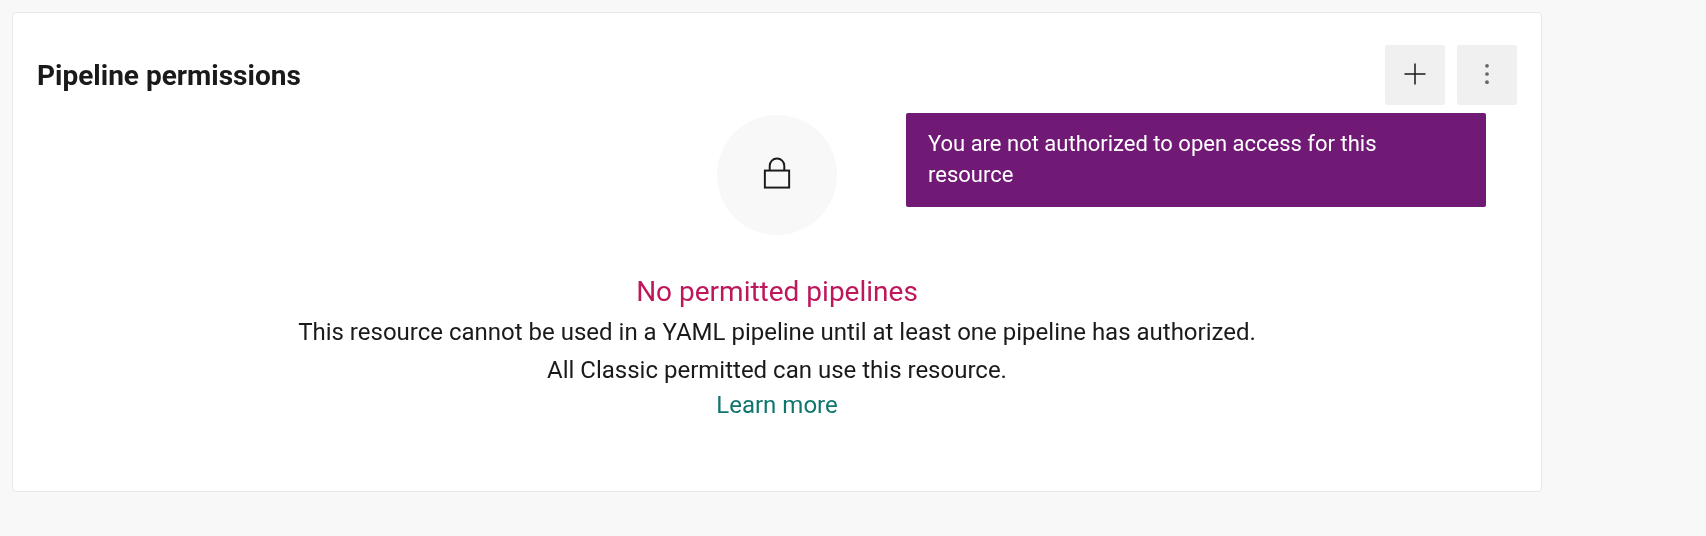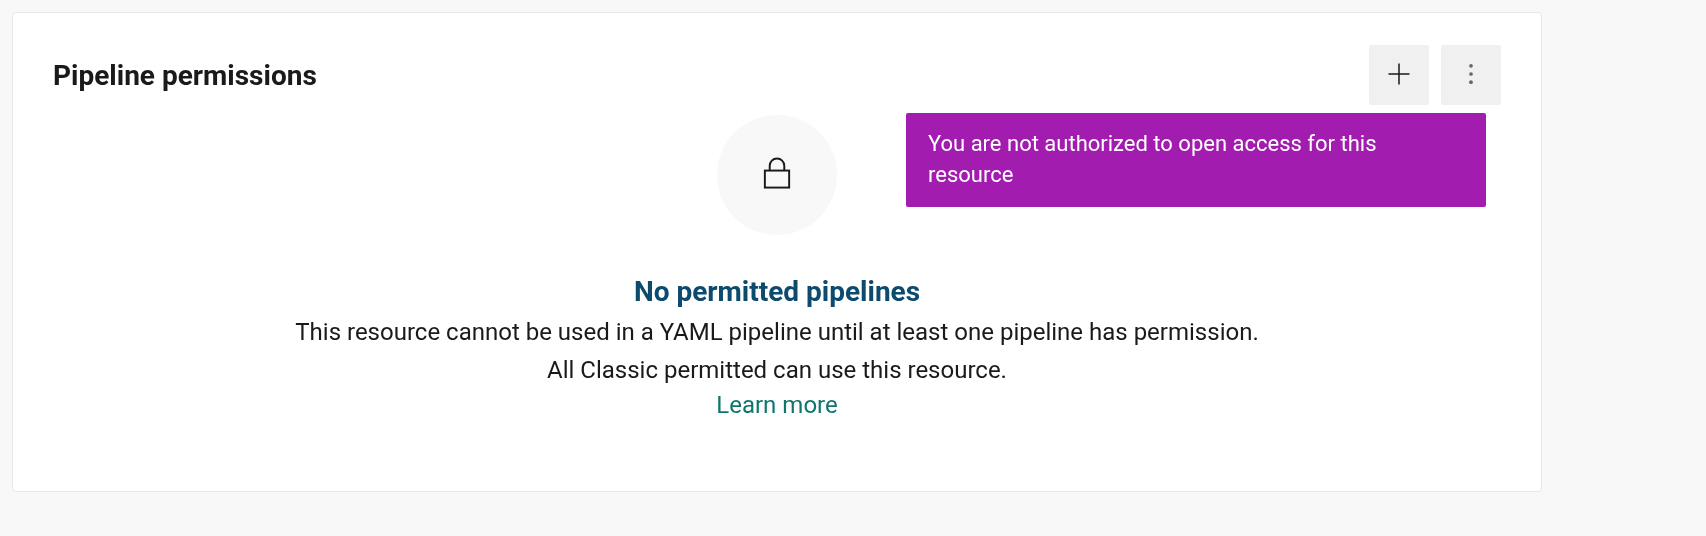--- a/index.html
+++ b/index.html
@@ -12,21 +12,21 @@
       background: #f8f8f8;
       padding: 12px;
     }
     .panel {
       width: 1530px;
       height: 480px;
       background: #ffffff;
       border: 1px solid #e8e8e8;
       border-radius: 4px;
       position: relative;
-      padding: 32px 40px;
+      padding: 32px 24px;
     }
     .panel-header {
       display: flex;
       align-items: center;
       justify-content: space-between;
       margin-bottom: 10px;
     }
     .panel-title {
       font-size: 28px;
       font-weight: 700;
@@ -67,42 +67,42 @@
       align-items: center;
       justify-content: center;
       margin-bottom: 40px;
     }
     .lock-circle svg {
       width: 30px;
       height: 34px;
     }
     .empty-title {
       font-size: 28px;
-      font-weight: 700;
-      color: #0c4a6e;
+      font-weight: 400;
+      color: #be185d;
       margin-bottom: 8px;
       text-align: right;
     }
     .empty-description {
       font-size: 24px;
       color: #1a1a1a;
       line-height: 1.4;
       margin-bottom: 4px;
     }
     .learn-more {
       font-size: 24px;
       color: #0f766e;
       text-decoration: none;
       cursor: pointer;
     }
     .tooltip {
       position: absolute;
       top: 100px;
       right: 55px;
-      background: #a21caf;
+      background: #701a75;
       color: #ffffff;
       padding: 16px 22px;
       font-size: 22px;
       line-height: 1.4;
       max-width: 580px;
       border-radius: 2px;
       z-index: 10;
       margin-left: 13px;
     }
   </style>
@@ -136,19 +136,19 @@
   <div class="empty-state">
     <div class="lock-circle">
       <span>
         <svg viewBox="0 0 24 28" fill="none" stroke="#1a1a1a" stroke-width="1.6">
           <rect x="2" y="12" width="20" height="14"></rect>
           <path d="M6 12 V8 a6 6 0 0 1 12 0 V12" fill="none"></path>
         </svg>
       </span>
     </div>
     <div class="empty-title">No permitted pipelines</div>
-    <div class="empty-description">This resource cannot be used in a YAML pipeline until at least one pipeline has permission.</div>
+    <div class="empty-description">This resource cannot be used in a YAML pipeline until at least one pipeline has authorized.</div>
     <div class="empty-description">All Classic permitted can use this resource.</div>
     <a class="learn-more">Learn more</a>
   </div>
 
   <div class="tooltip">You are not authorized to open access for this resource</div>
 </div>
 
 </body></html>

